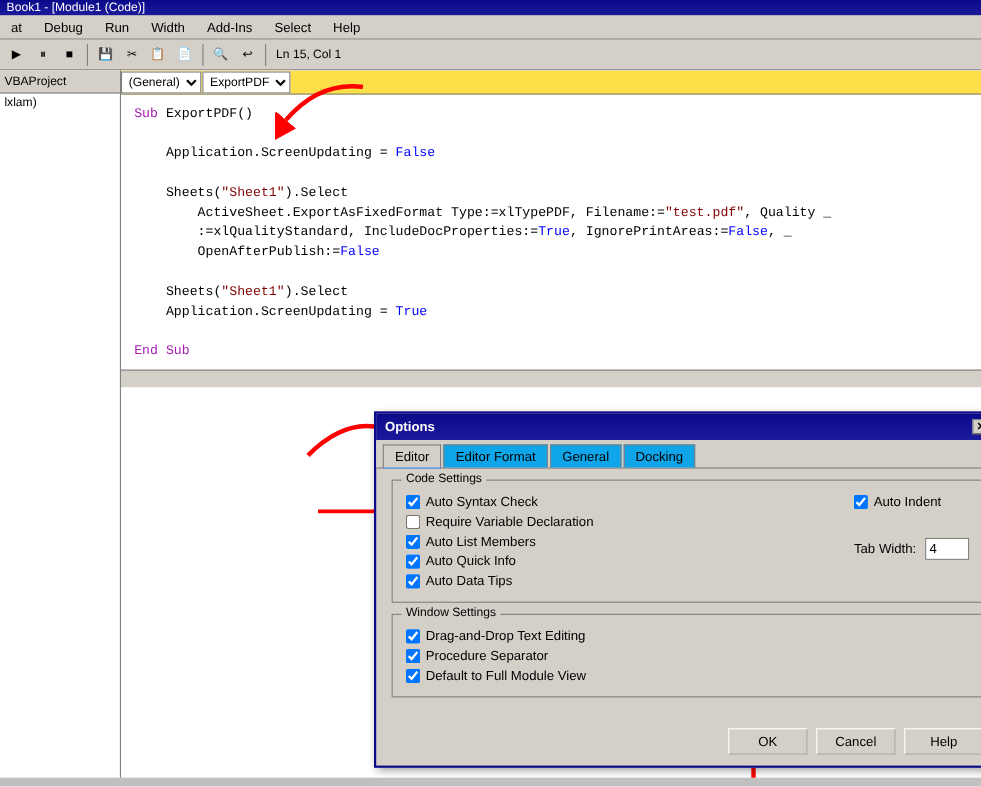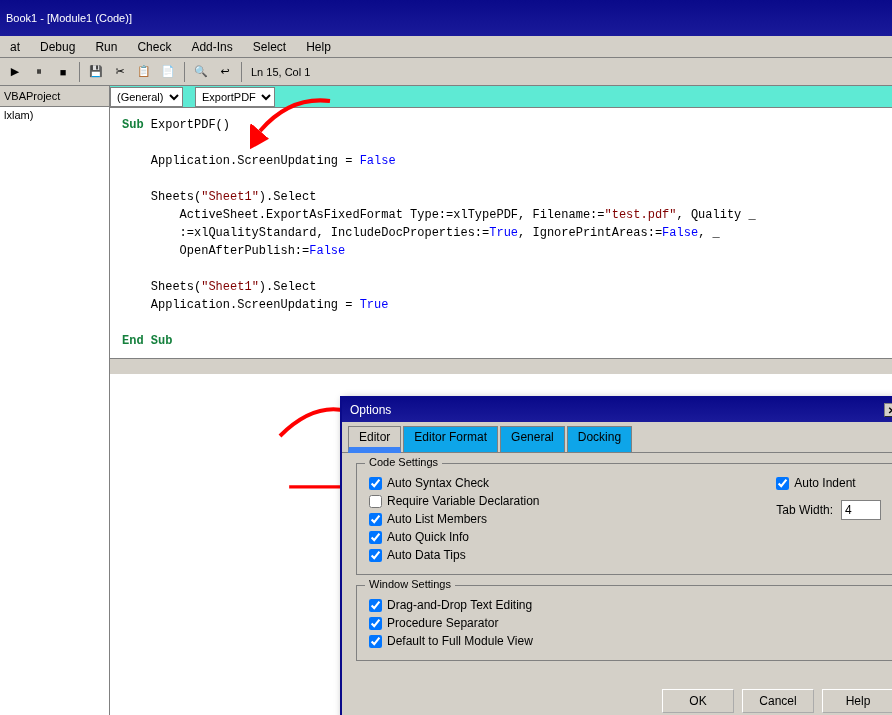--- a/index.html
+++ b/index.html
@@ -14,21 +14,21 @@
     }
 
     
     .title-bar {
       background: linear-gradient(to bottom, #0a0a8a, #1a1a9a);
       color: white;
       padding: 3px 6px;
       font-size: 11px;
       display: flex;
       align-items: center;
-      height: 36px;
+      height: 14px;
     }
 
     
     .menu-bar {
       background: #d4d0c8;
       border-bottom: 1px solid #808080;
       display: flex;
       align-items: flex-start;
       padding: 2px 4px;
       height: 22px;
@@ -100,43 +100,43 @@
     }
 
     
     .code-editor {
       flex: 1;
       background: white;
       position: relative;
       overflow: hidden;
     }
     .editor-toolbar {
-      background: #5eead4;
+      background: #fde047;
       border-bottom: 1px solid #808080;
       display: flex;
       align-items: center;
       height: 22px;
-      gap: 12px;
+      gap: 1px;
     }
     .editor-dropdown {
       height: 20px;
       font-size: 11px;
       border: 1px solid #808080;
       background: white;
       padding: 0 2px;
     }
     .code-area {
       padding: 8px 12px;
       font-family: 'Courier New', monospace;
       font-size: 12px;
       line-height: 1.5;
       color: #000;
       white-space: pre;
     }
-    .code-keyword { color: #15803d; font-weight: bold; }
+    .code-keyword { color: #a21caf; font-weight: normal; }
     .code-blue { color: #0000ff; }
 
     
     .dialog-overlay {
       position: absolute;
       top: 0;
       left: 0;
       width: 100%;
       height: 100%;
       z-index: 100;
@@ -154,21 +154,21 @@
       background: linear-gradient(to bottom, #0a0a8a, #1a1a9a);
       color: white;
       padding: 4px 8px;
       display: flex;
       align-items: center;
       justify-content: space-between;
       height: 24px;
     }
     .dialog-title {
       font-size: 12px;
-      font-weight: normal;
+      font-weight: bold;
     }
     .dialog-close {
       width: 16px;
       height: 14px;
       background: #d4d0c8;
       border: 1px outset #808080;
       display: flex;
       align-items: center;
       justify-content: center;
       font-size: 10px;
@@ -188,21 +188,21 @@
     .tab {
       padding: 3px 10px;
       font-size: 12px;
       border: 1px solid #808080;
       cursor: pointer;
       background: #d4d0c8;
       border-bottom: none;
     }
     .tab.active {
       background: #d4d0c8;
-      border-bottom: 6px solid #3b82f6;
+      border-bottom: 1px solid #3b82f6;
       margin-bottom: -1px;
       z-index: 1;
     }
     .tab:not(.active) {
       background: #0ea5e9;
     }
 
     
     .dialog-content {
       padding: 10px 14px;
@@ -240,21 +240,21 @@
     .col-right {
       display: flex;
       flex-direction: column;
       gap: 6px;
     }
     .tab-width-row {
       display: flex;
       align-items: center;
       gap: 8px;
       font-size: 12px;
-      margin-top: 0;
+      margin-top: 16px;
     }
     .tab-width-input {
       width: 40px;
       height: 20px;
       border: 1px solid #808080;
       background: white;
       font-size: 12px;
       padding: 1px 3px;
     }
 
@@ -305,21 +305,21 @@
 <body>
 
 <div class="title-bar">
   <span>Book1 - [Module1 (Code)]</span>
 </div>
 
 <div class="menu-bar">
   <span class="menu-item">at</span>
   <span class="menu-item">Debug</span>
   <span class="menu-item">Run</span>
-  <span class="menu-item">Check</span>
+  <span class="menu-item">Width</span>
   <span class="menu-item">Add-Ins</span>
   <span class="menu-item">Select</span>
   <span class="menu-item">Help</span>
 </div>
 
 <div class="toolbar">
   <button class="toolbar-btn">▶</button>
   <button class="toolbar-btn">⏸</button>
   <button class="toolbar-btn">■</button>
   <div class="toolbar-separator"></div>

